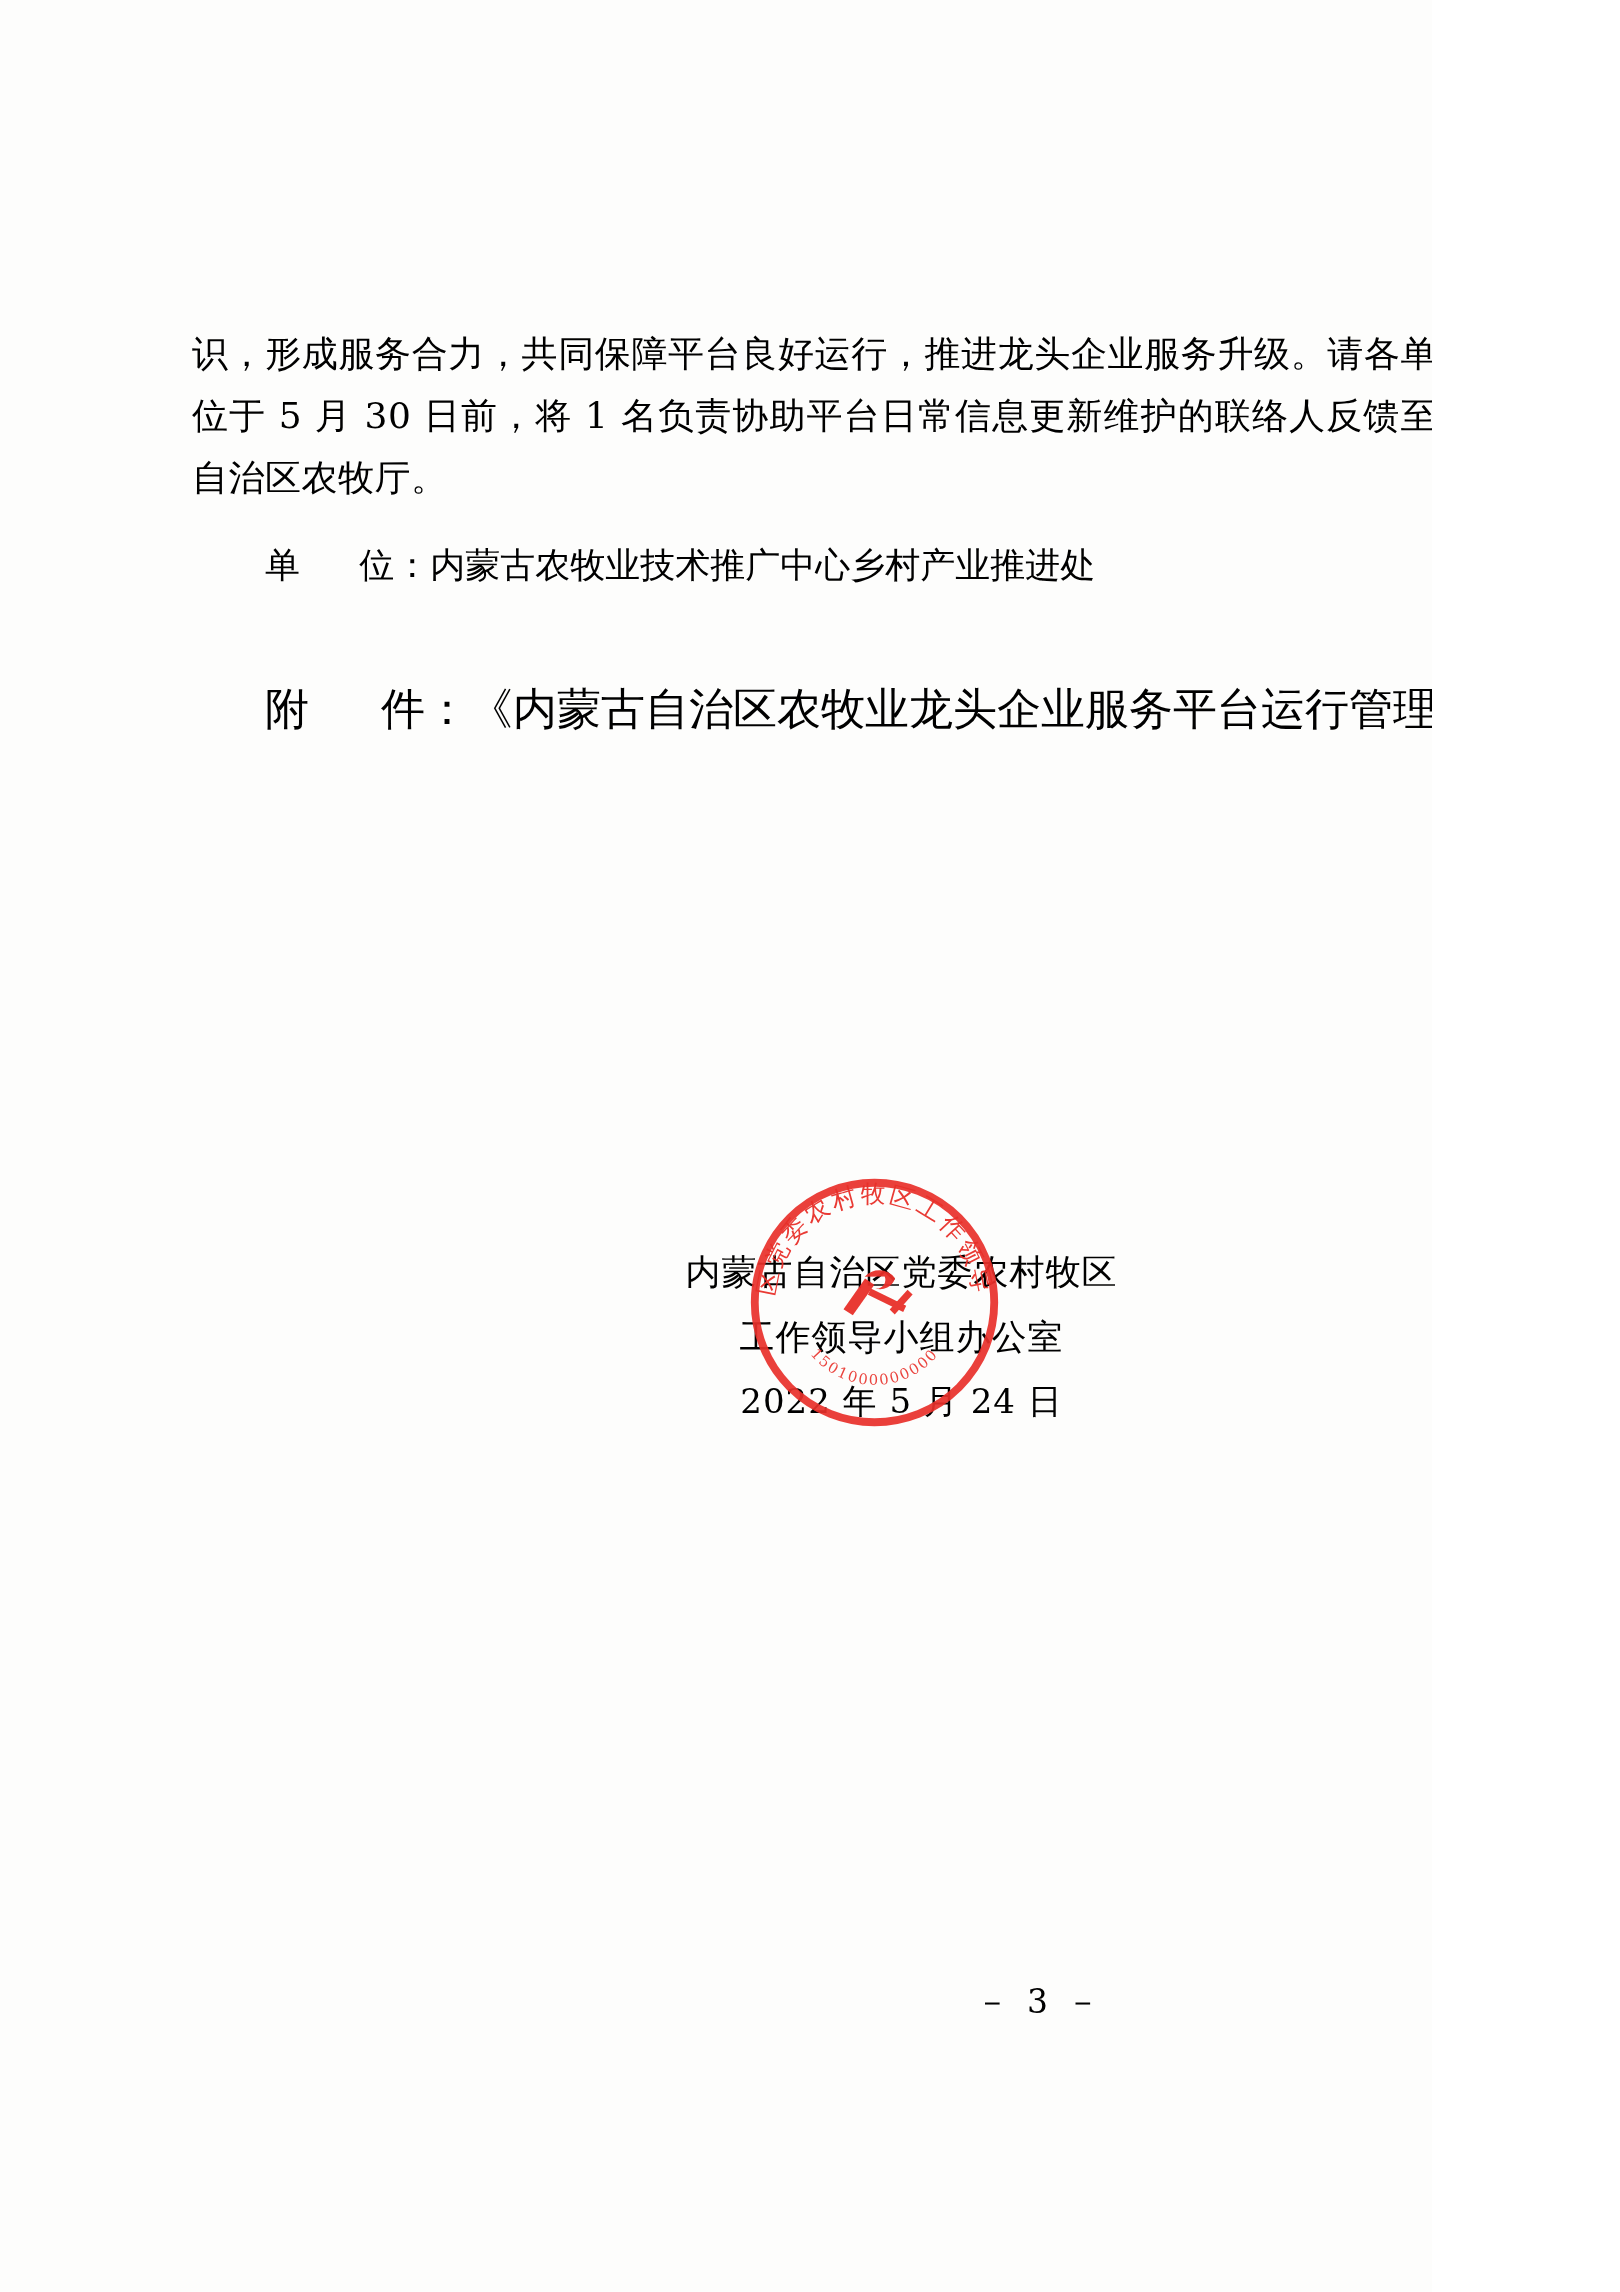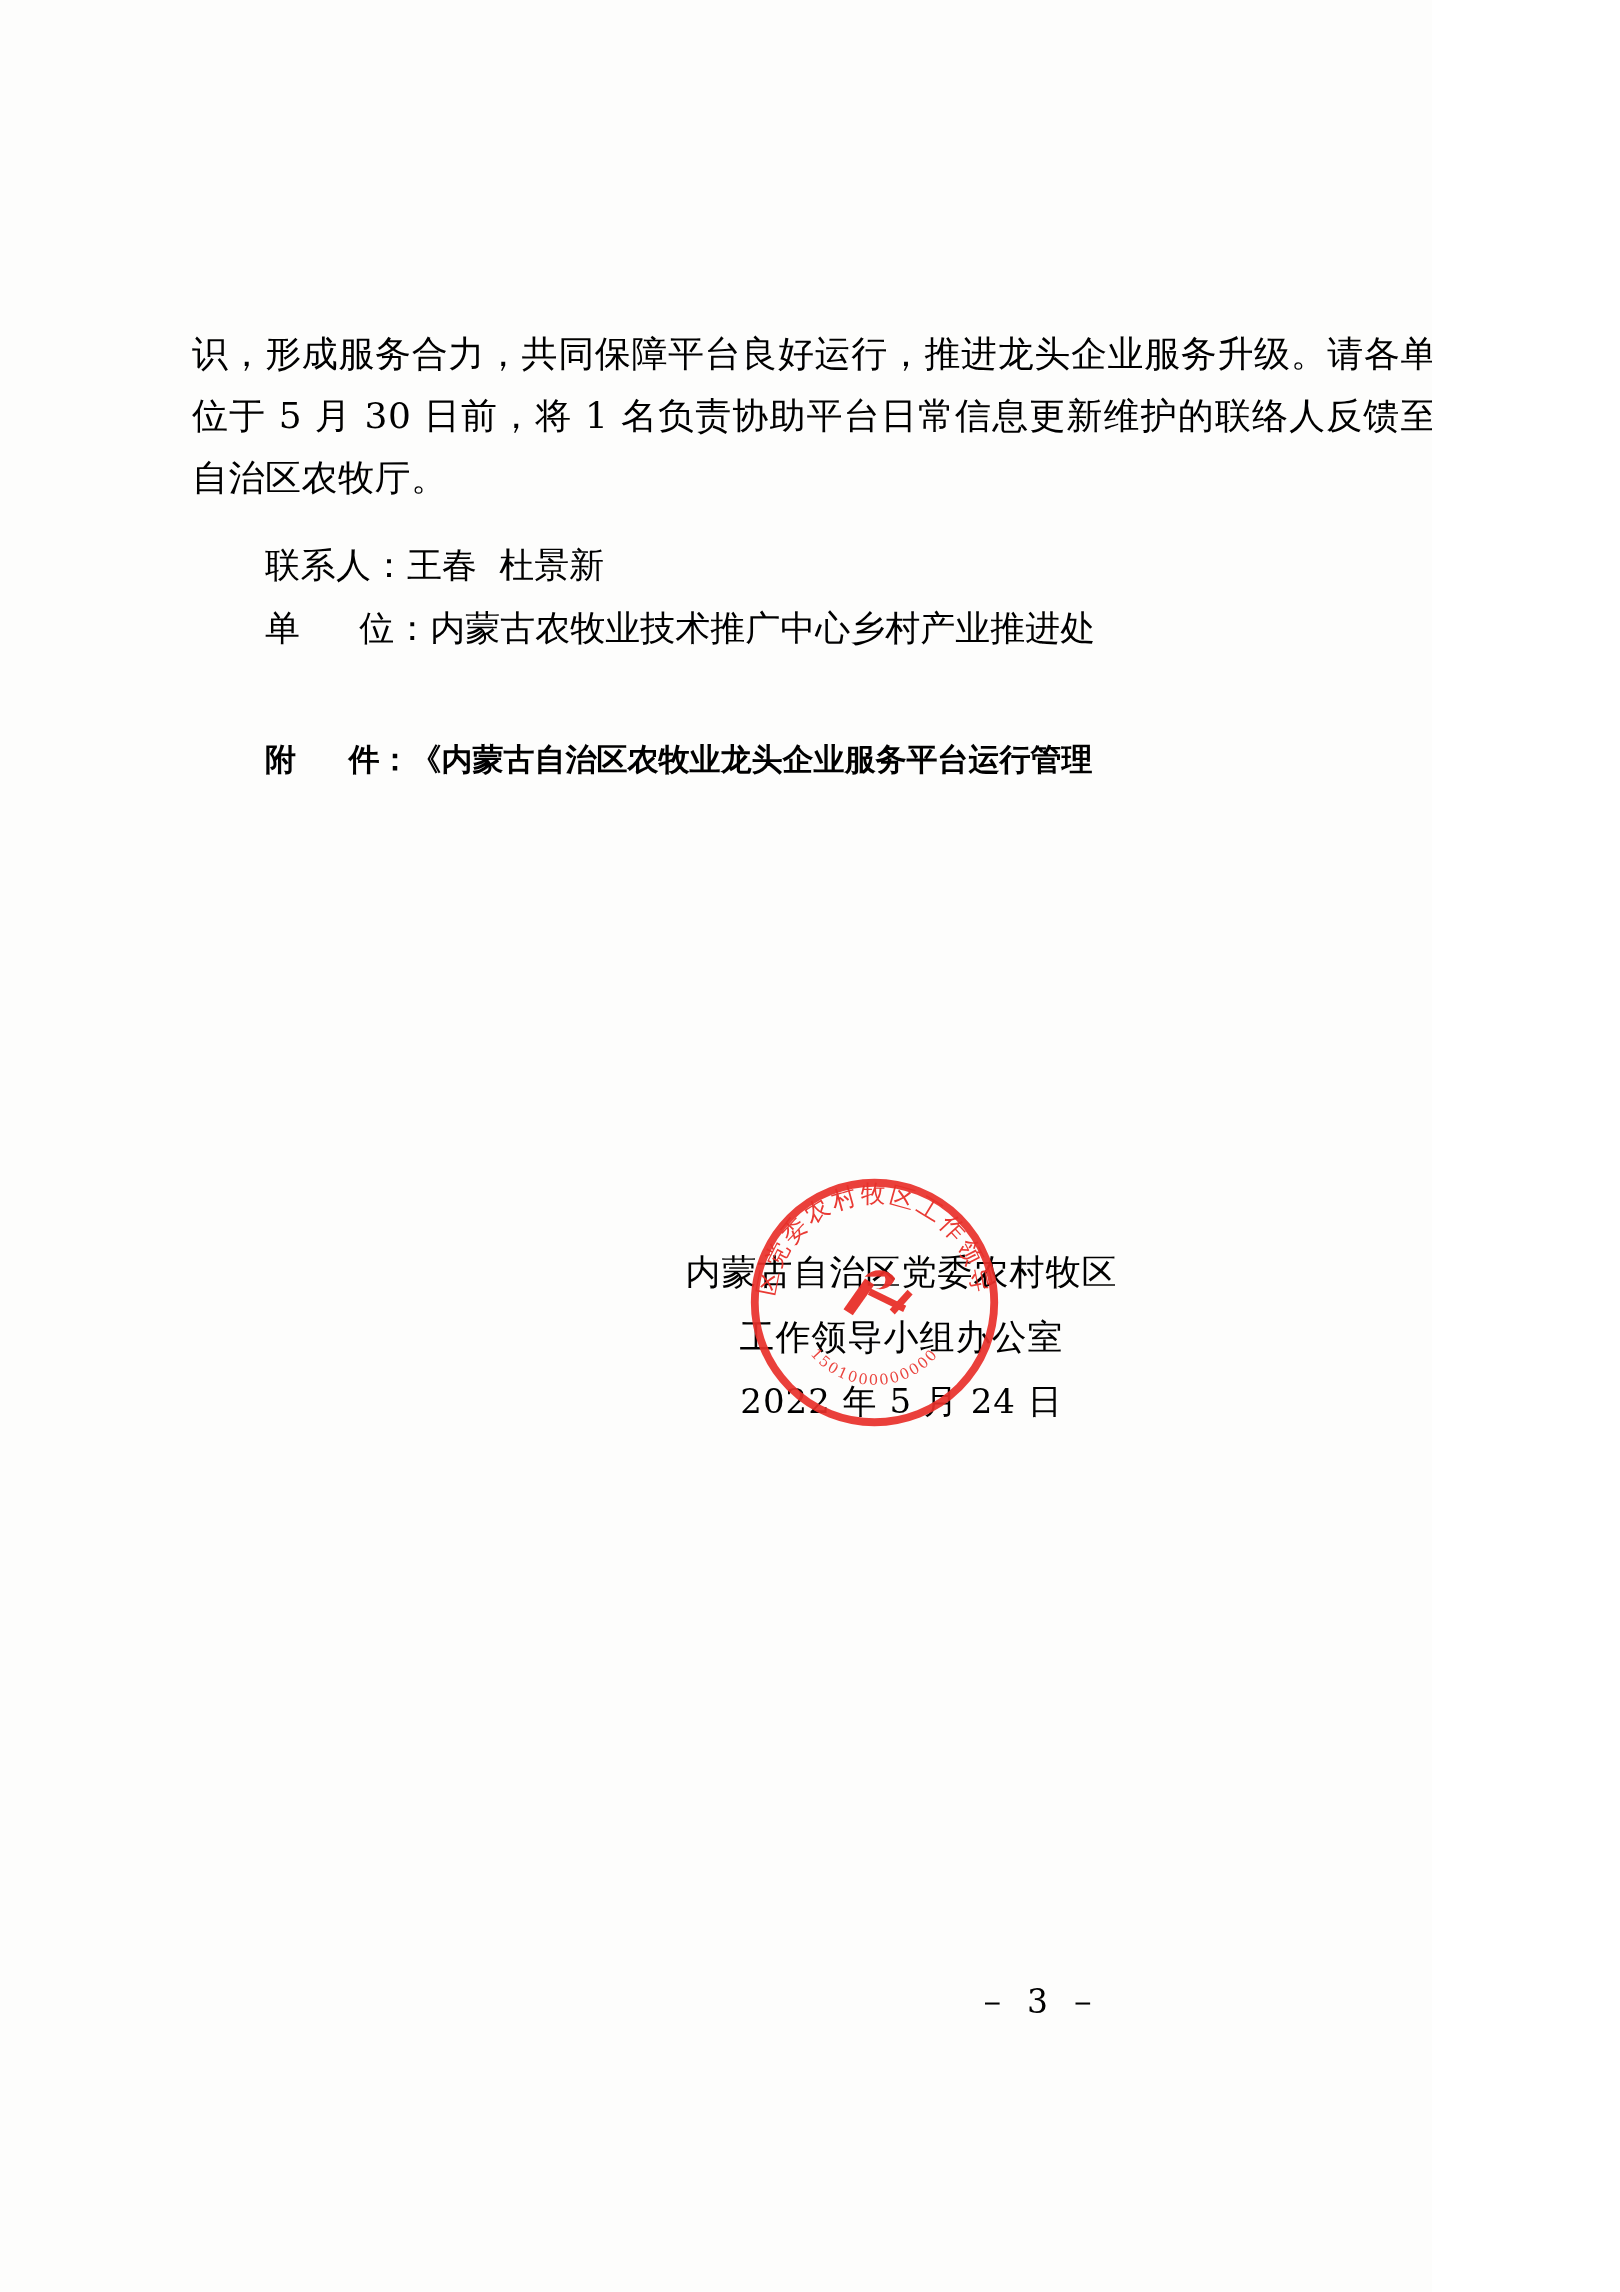--- a/index.html
+++ b/index.html
@@ -49,26 +49,25 @@
   .mono {
     font-family: "Liberation Mono", monospace;
     font-size: 32px;
     letter-spacing: 0.4px;
   }
   .attach-block {
     margin-top: 74px;
   }
   .attach-line {
     font-family: "DejaVu Serif", serif;
-    font-size: 31px;
+    font-size: 44px;
     line-height: 1.74;
     margin: 0;
     padding-left: 73px;
     white-space: pre;
-    font-weight: bold;
   }
   .attach-line.cont {
     padding-left: 257px;
   }
   .signature {
     position: absolute;
     left: 627px;
     top: 1240px;
     width: 549px;
     text-align: center;
@@ -109,21 +108,20 @@
 </head>
 <body>
 
 <div class="page">
 
   <div class="doc-body">
 
     <p class="para">识，形成服务合力，共同保障平台良好运行，推进龙头企业服务升级。请各单位于 5 月 30 日前，将 1 名负责协助平台日常信息更新维护的联络人反馈至自治区农牧厅。</p>
 
     <div class="contact-block">
-      <p class="contact-line"><span class="lbl">联系人：</span><span>王春  杜景新</span></p>
       <p class="contact-line"><span class="lbl">单　  位：</span><span>内蒙古农牧业技术推广中心乡村产业推进处</span></p>
     </div>
 
     <div class="attach-block">
       <p class="attach-line"><span class="lbl">附　  件：</span><span>《内蒙古自治区农牧业龙头企业服务平台运行管理</span></p>
     </div>
 
   </div>
 
   <div class="signature">

